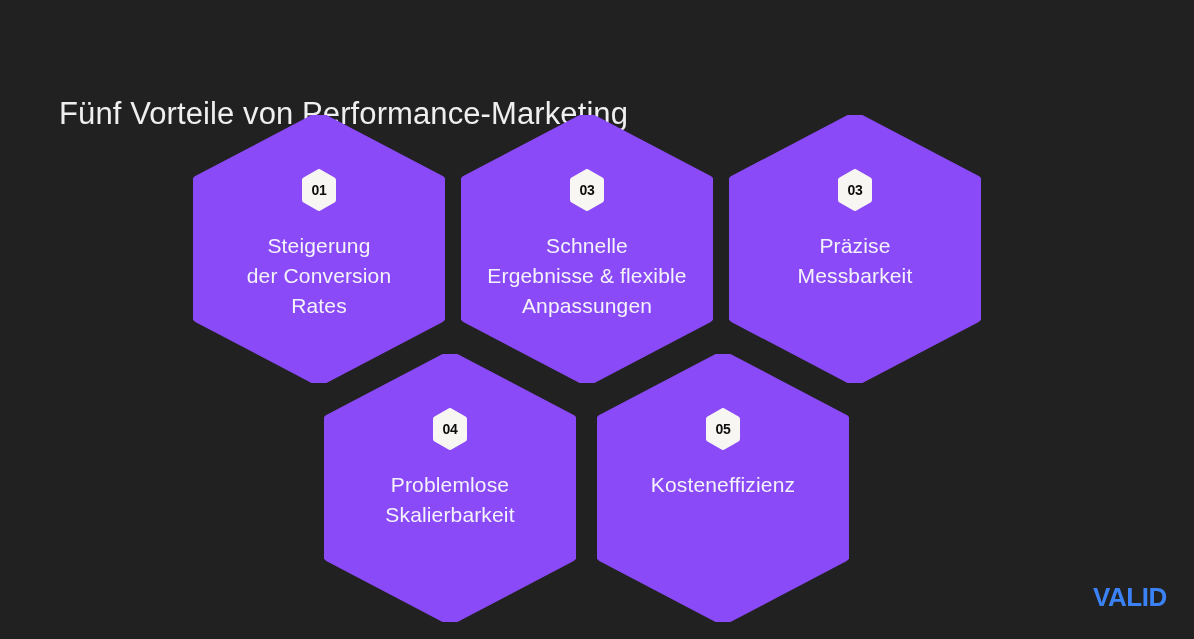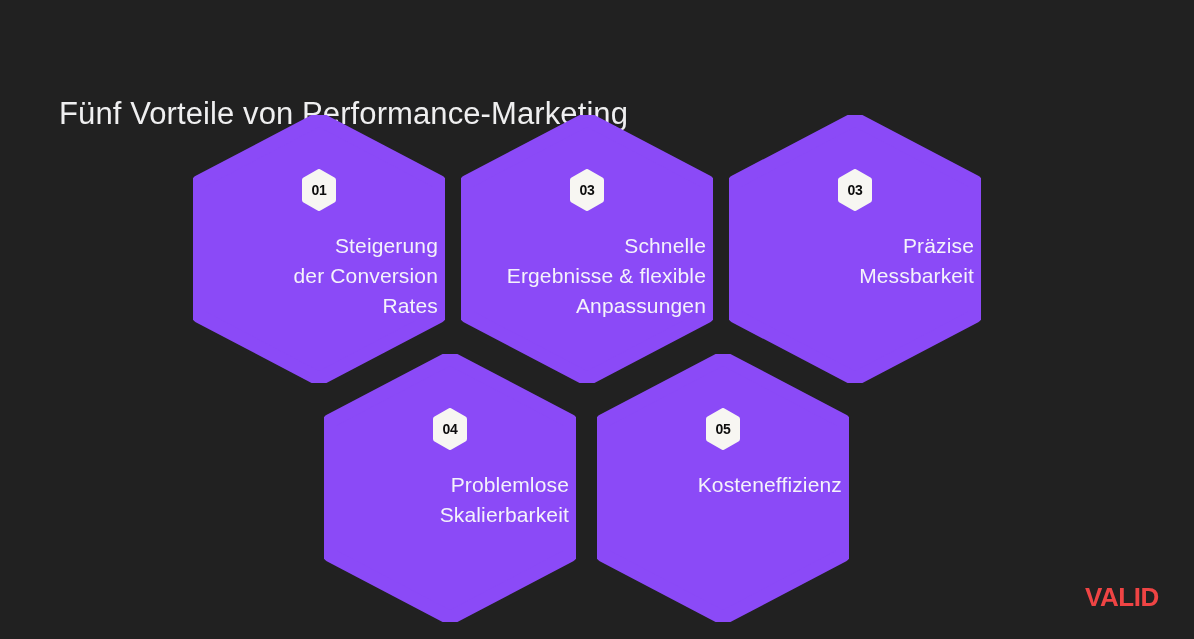--- a/index.html
+++ b/index.html
@@ -100,21 +100,21 @@
     font-size: 14px;
     font-weight: 700;
     color: #0d0d0d;
     letter-spacing: -0.2px;
     line-height: 1;
   }
 
   .hex-label {
     margin-top: 20px;
     width: 238px;
-    text-align: right;
+    text-align: center;
     font-size: 21px;
     font-weight: 300;
     line-height: 30px;
     color: #f4f2fb;
     letter-spacing: 0.15px;
   }
 
   
   #cell-1 { left: 193px;  top: 115px; }
   #cell-2 { left: 461px;  top: 115px; }
@@ -123,26 +123,26 @@
   #cell-5 { left: 597px;  top: 354px; }
 
   
   #cell-3 .hex-label,
   #cell-4 .hex-label { margin-top: 20px; }
   #cell-5 .hex-label { }
 
   
   #brand-logo {
     position: absolute;
-    right: 35px;
+    right: 27px;
     bottom: 29px;
     font-size: 26px;
     font-weight: 700;
     letter-spacing: -0.4px;
-    color: #ef4444;
+    color: #3b82f6;
     line-height: 1;
   }
 </style>
 </head>
 <body>
 
 <div id="slide">
 
   <div id="page-title">Fünf Vorteile von Performance-Marketing</div>
 

